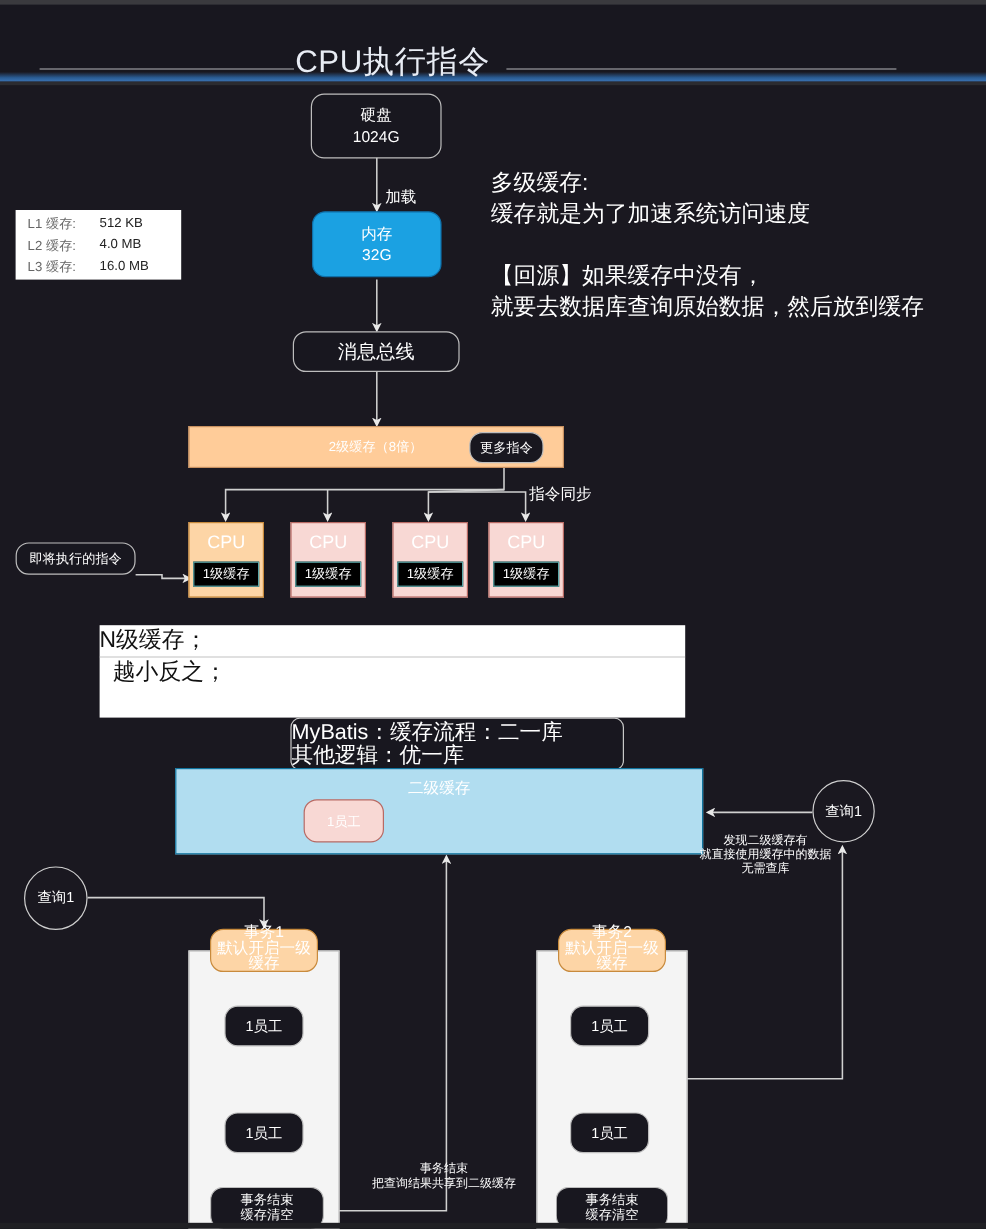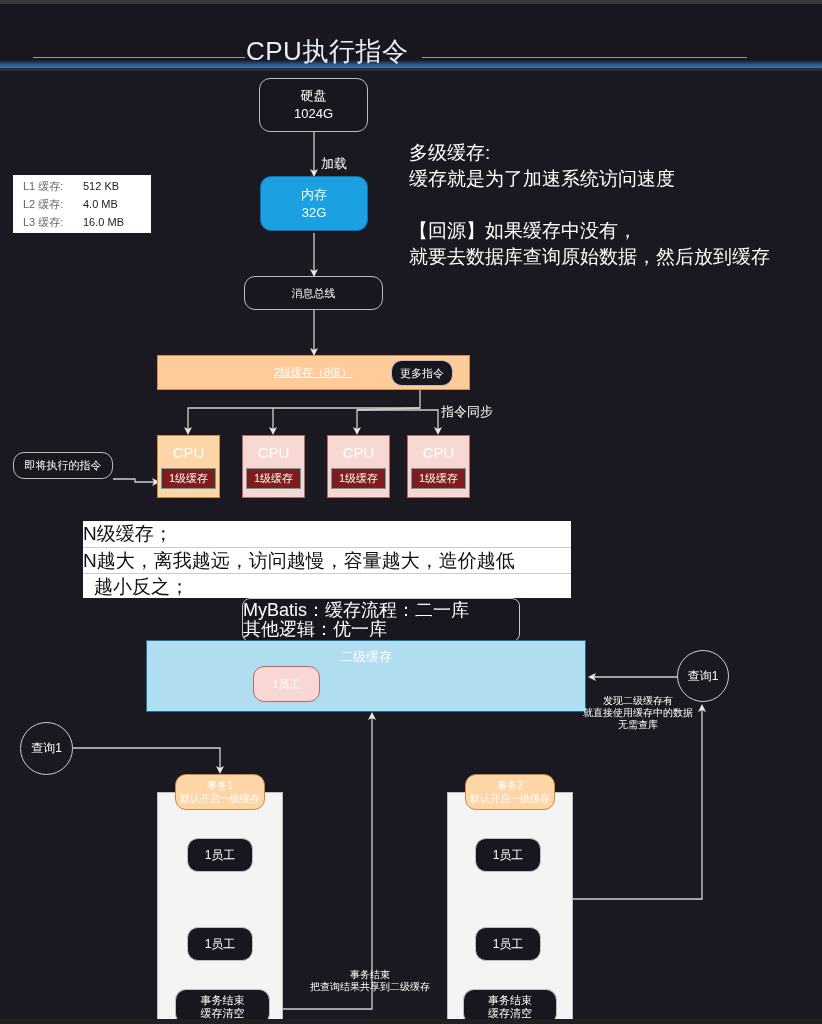--- a/index.html
+++ b/index.html
@@ -11,33 +11,33 @@
   .title{position:absolute;left:246px;top:34px;font-size:26px;color:#e8ecf4;letter-spacing:0.5px;line-height:34px;}
   .subbar{position:absolute;left:0;top:68px;width:822px;height:3px;background:#2b2b30;}
   .bottombar{position:absolute;left:0;top:1019px;width:822px;height:5px;background:#202024;}
   .abs{position:absolute;box-sizing:border-box;}
   .box{display:flex;flex-direction:column;align-items:center;justify-content:center;text-align:center;border-radius:11px;}
   .dark-box{border:1.5px solid #bdbdbd;background:#18171f;color:#fff;}
   svg.wires{position:absolute;left:0;top:0;}
   .cpu{background:#f8d8d4;border:1.5px solid #b86a64;}
   .cpu.first{background:#fdd5a6;border-color:#c88a3c;}
   .cpu-label{position:absolute;left:0;right:0;top:8px;text-align:center;font-size:15px;color:#fff;}
-  .l1{position:absolute;left:3px;right:3px;bottom:8px;height:19px;background:#7f1d1d;border:1.5px solid #5aa7a8;font-size:11px;color:#fff;display:flex;align-items:center;justify-content:center;}
+  .l1{position:absolute;left:3px;right:3px;bottom:8px;height:19px;background:#000000;border:1.5px solid #5aa7a8;font-size:11px;color:#fff;display:flex;align-items:center;justify-content:center;}
   .info-table{background:#fff;color:#333;font-size:11px;}
   .info-row{display:flex;height:20px;align-items:center;}
   .info-row .k{width:60px;padding-left:10px;color:#666;}
   .info-row .v{color:#222;}
   .note{font-size:19px;line-height:26px;color:#fff;}
   .white-note{background:#fff;color:#111;font-size:19px;}
   .white-note .ln{height:25.5px;line-height:25px;border-bottom:1px solid #ccc;white-space:nowrap;}
   .mybatis{border:1.5px solid #c8c8c8;border-radius:8px;font-size:18px;line-height:19px;color:#fff;padding:2px 0 0 0;margin-top:10px;}
   .circle{border:1.5px solid #cfcfcf;border-radius:50%;font-size:12px;display:flex;align-items:center;justify-content:center;}
   .small-label{font-size:10px;color:#fff;text-align:center;line-height:12px;}
   .txn-panel{background:#f4f4f4;border:1.5px solid #bdbdbd;}
-  .txn-head{background:#fdd5a6;border:1.5px solid #c88a3c;font-size:10px;color:#fff;line-height:13px;}
+  .txn-head{background:#fdd5a6;border:1.5px solid #c88a3c;font-size:13px;color:#fff;line-height:13px;justify-content:flex-end;}
   .emp{background:#18171f;border:1px solid #bdbdbd;font-size:12px;color:#fff;}
 </style>
 </head>
 <body>
 
 <div class="topbar"></div>
 <div class="header"></div>
 <div class="header-glow"></div>
 <div class="header-line" style="left:33px;width:212px;"></div>
 <div class="header-line" style="left:422px;width:325px;"></div>
@@ -93,26 +93,26 @@
 </div>
 
 <div class="abs note" style="left:409px;top:140px;width:420px;">
   <div>多级缓存:</div>
   <div>缓存就是为了加速系统访问速度</div>
   <div style="height:26px;"></div>
   <div>【回源】如果缓存中没有，</div>
   <div>就要去数据库查询原始数据，然后放到缓存</div>
 </div>
 
-<div class="abs box dark-box" style="left:244px;top:276px;width:139px;height:34px;font-size:11px;">
+<div class="abs box dark-box" style="left:244px;top:276px;width:139px;height:34px;font-size:16px;">
   <span>消息总线</span>
 </div>
 
 <div class="abs" style="left:157px;top:355px;width:313px;height:35px;background:#ffcc99;border:1px solid #c89060;">
-  <span class="abs" style="left:0;width:310px;top:9px;text-align:center;font-size:11px;color:#fff;text-decoration:underline;">2级缓存（8倍）</span>
+  <span class="abs" style="left:0;width:310px;top:9px;text-align:center;font-size:11px;color:#fff;">2级缓存（8倍）</span>
   <div class="abs box dark-box" style="left:233px;top:4px;width:62px;height:26px;font-size:11px;">
     <span>更多指令</span>
   </div>
 </div>
 <div class="abs" style="left:441px;top:403px;font-size:13px;">指令同步</div>
 
 <div class="abs cpu first" style="left:157px;top:435px;width:63px;height:63px;">
   <div class="cpu-label">CPU</div>
   <div class="l1">1级缓存</div>
 </div>
@@ -128,21 +128,20 @@
   <div class="cpu-label">CPU</div>
   <div class="l1">1级缓存</div>
 </div>
 
 <div class="abs box dark-box" style="left:13px;top:452px;width:100px;height:27px;font-size:11px;">
   <span>即将执行的指令</span>
 </div>
 
 <div class="abs white-note" style="left:83px;top:521px;width:488px;height:77px;overflow:hidden;">
   <div class="ln">N级缓存；</div>
-  <div class="ln">N越大，离我越远，访问越慢，容量越大，造价越低</div>
   <div class="ln" style="border-bottom:none;padding-left:11px;">越小反之；</div>
 </div>
 
 <div class="abs mybatis" style="left:242px;top:588px;width:278px;height:44px;background:#18171f;">
   <div>MyBatis：缓存流程：二一库</div>
   <div>其他逻辑：优一库</div>
 </div>
 
 <div class="abs" style="left:146px;top:640px;width:440px;height:72px;background:#b1ddf0;border:1.5px solid #10739e;">
   <div class="abs" style="left:0;right:0;top:7px;text-align:center;font-size:13px;color:#fff;">二级缓存</div>

